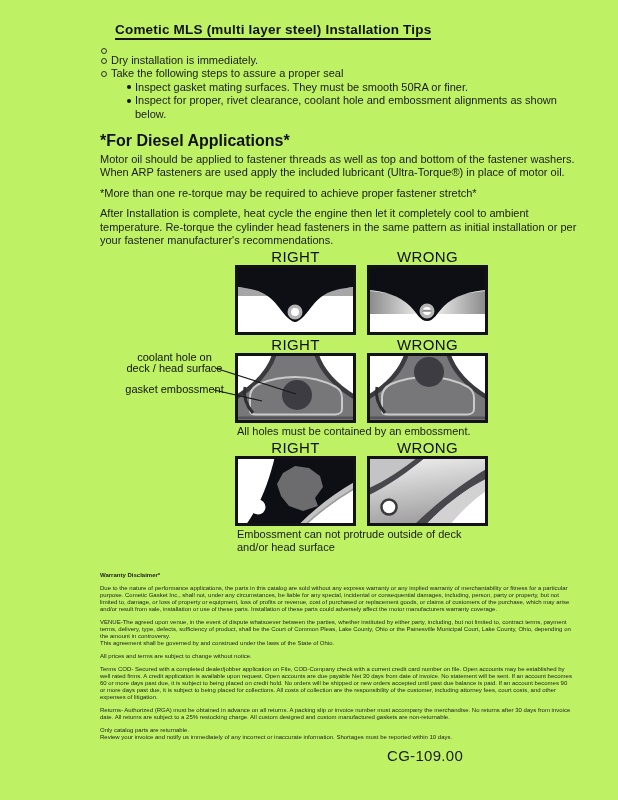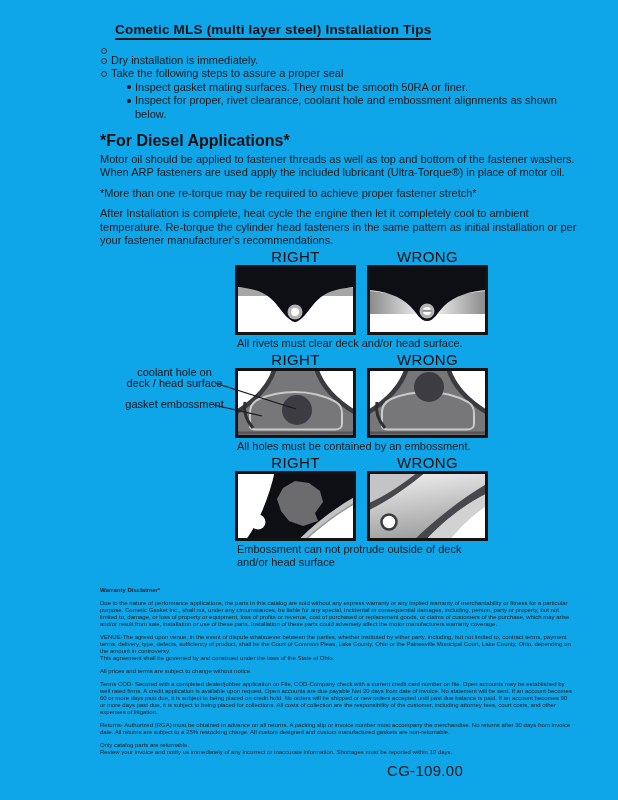--- a/index.html
+++ b/index.html
@@ -1,16 +1,16 @@
 <!DOCTYPE html>
 <html><head>
 <meta charset="utf-8">
 <style>
   html,body{margin:0;padding:0;background:#e9e9e9}
-  .page{position:relative;width:618px;height:800px;background:#0ea5e9;
+  .page{position:relative;width:618px;height:800px;background:#bef264;
         font-family:"Liberation Sans",sans-serif;color:#1a1a1a;overflow:hidden;margin:0 auto}
   .content{position:absolute;left:100px;top:20px;width:478px}
 
   .title{display:inline-block;font-size:13.5px;font-weight:bold;letter-spacing:.2px;
          border-bottom:2px solid #151515;padding-bottom:1px;margin-left:15px;color:#111}
 
   .tips{margin-top:4px;font-size:11px;line-height:13.4px}
   .tip{display:flex;align-items:flex-start}
   .m1{flex:none;width:4px;height:4px;border:1px solid #333;border-radius:50%;margin:4px 4px 0 1px}
   .m2{flex:none;width:4px;height:4px;background:#111;border-radius:50%;margin:4.5px 4px 0 0}
@@ -104,21 +104,20 @@
           <rect x="0" y="0" width="121" height="70" fill="#ffffff"></rect>
           <path d="M2,26 C20,27 38,31 52,42 L58,49 L2,49 Z" fill="url(#gL)"></path>
           <path d="M119,26 C101,27 83,31 69,42 L63,49 L119,49 Z" fill="url(#gR)"></path>
           <path d="M0,0 H121 V25 C103,26 87,31 77,41 C70,48 67,56 60,56 C53,56 50,48 43,41 C33,31 18,26 0,25 Z" fill="#0e0e15"></path>
           <circle cx="60" cy="46" r="7.5" fill="#b4b4b4"></circle>
           <circle cx="60" cy="46" r="4" fill="#ffffff"></circle>
           <rect x="55.5" y="44.8" width="9" height="2" fill="#8f8f8f"></rect>
           <rect x="1.5" y="1.5" width="118" height="67" fill="none" stroke="#131313" stroke-width="3"></rect>
         </svg>
       </div>
-      <div class="dg-caption">All rivets must clear deck and/or head surface.</div>
     </div>
 
     
     <div class="dgrow">
       <div class="dg-labels">
         <span>RIGHT</span>
         <span>WRONG</span>
       </div>
       <div class="dg-boxes">
         <svg width="121" height="70" viewBox="0 0 121 70">

